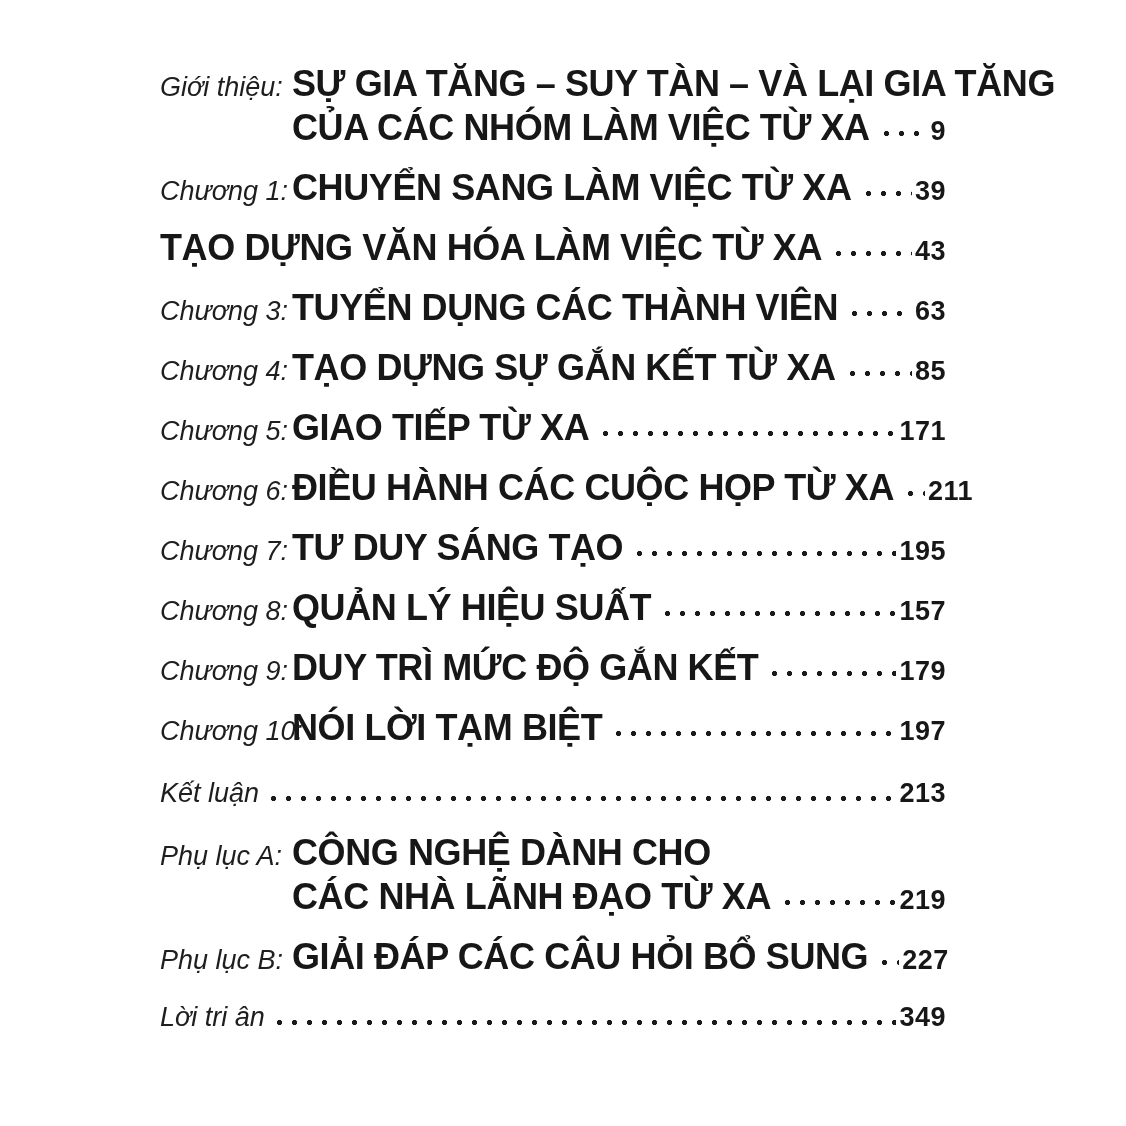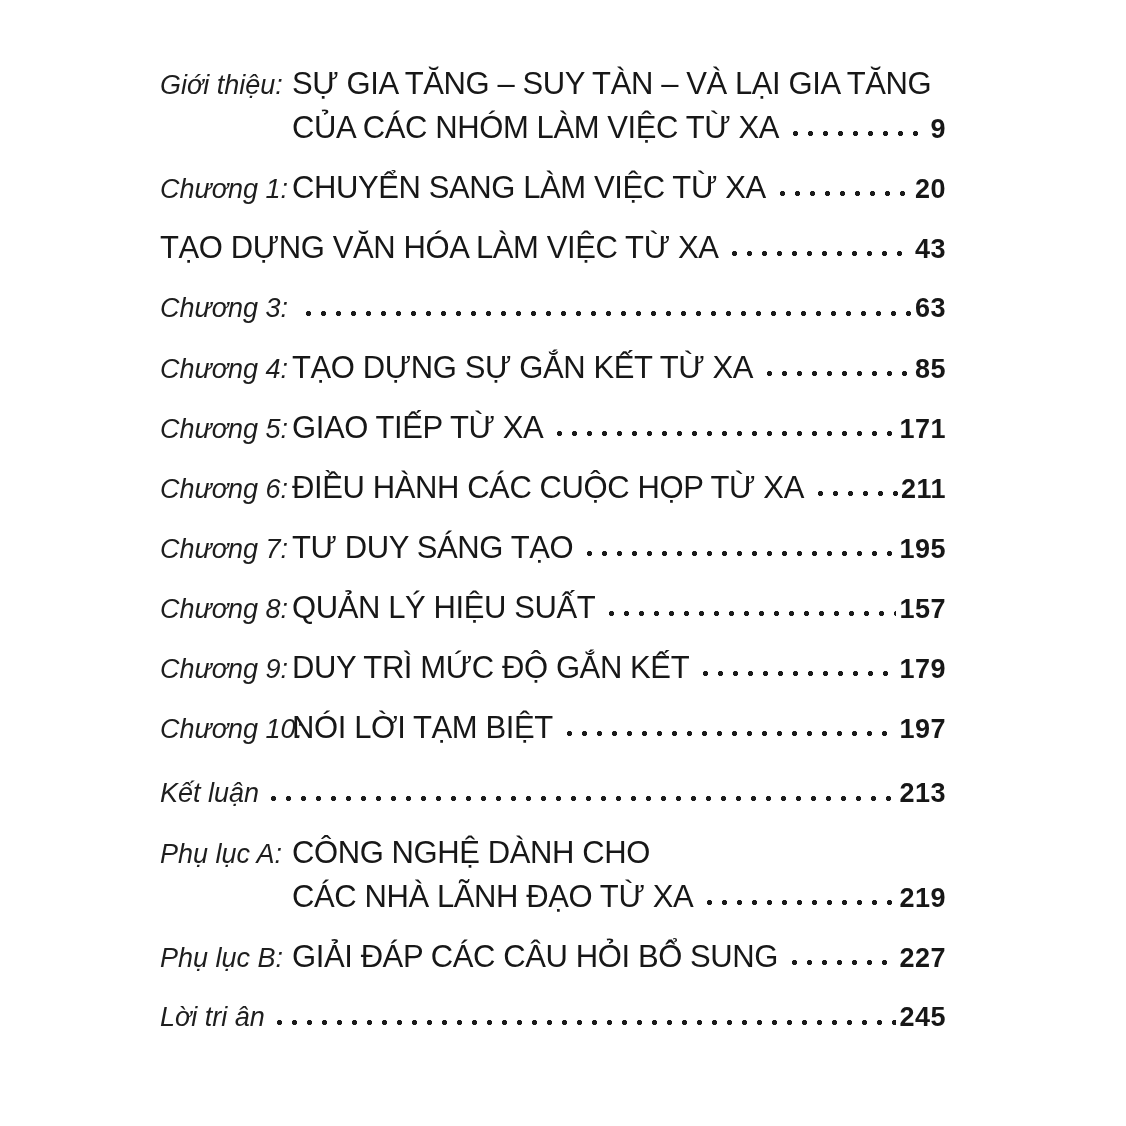--- a/index.html
+++ b/index.html
@@ -37,22 +37,22 @@
     font-weight: 400;
     font-size: 27px;
     color: #1e1e1e;
     white-space: nowrap;
   }
   .label.cell {
     flex: 0 0 132px;
     width: 132px;
   }
   .title {
-    font-weight: 400;
-    font-size: 31px;
+    font-weight: 700;
+    font-size: 36px;
     letter-spacing: -0.4px;
     white-space: nowrap;
     color: #171717;
   }
   .dots {
     flex: 1 1 auto;
     align-self: stretch;
     min-width: 22px;
     margin: 0 3px 0 9px;
     background-image: radial-gradient(circle, #1b1b1b 2.4px, rgba(0,0,0,0) 2.9px);
@@ -84,33 +84,34 @@
           <span class="title">CỦA CÁC NHÓM LÀM VIỆC TỪ XA</span>
           <span class="dots"></span>
           <span class="page-num">9</span>
         </div>
       </div>
       <div class="toc-entry gap-sm">
         <div class="line">
           <span class="label cell">Chương 1:</span>
           <span class="title">CHUYỂN SANG LÀM VIỆC TỪ XA</span>
           <span class="dots"></span>
-          <span class="page-num">20</span>
+          <span class="page-num">39</span>
         </div>
       </div>
       <div class="toc-entry">
         <div class="line">
           <span class="title">TẠO DỰNG VĂN HÓA LÀM VIỆC TỪ XA</span>
           <span class="dots"></span>
           <span class="page-num">43</span>
         </div>
       </div>
       <div class="toc-entry">
         <div class="line">
           <span class="label cell">Chương 3:</span>
+          <span class="title">TUYỂN DỤNG CÁC THÀNH VIÊN</span>
           <span class="dots"></span>
           <span class="page-num">63</span>
         </div>
       </div>
       <div class="toc-entry">
         <div class="line">
           <span class="label cell">Chương 4:</span>
           <span class="title">TẠO DỰNG SỰ GẮN KẾT TỪ XA</span>
           <span class="dots"></span>
           <span class="page-num">85</span>
@@ -188,17 +189,17 @@
           <span class="label cell">Phụ lục B:</span>
           <span class="title">GIẢI ĐÁP CÁC CÂU HỎI BỔ SUNG</span>
           <span class="dots"></span>
           <span class="page-num">227</span>
         </div>
       </div>
       <div class="toc-entry plain">
         <div class="line">
           <span class="label">Lời tri ân</span>
           <span class="dots"></span>
-          <span class="page-num">245</span>
+          <span class="page-num">349</span>
         </div>
       </div>
     </div>
 </div>
 
 </body></html>

